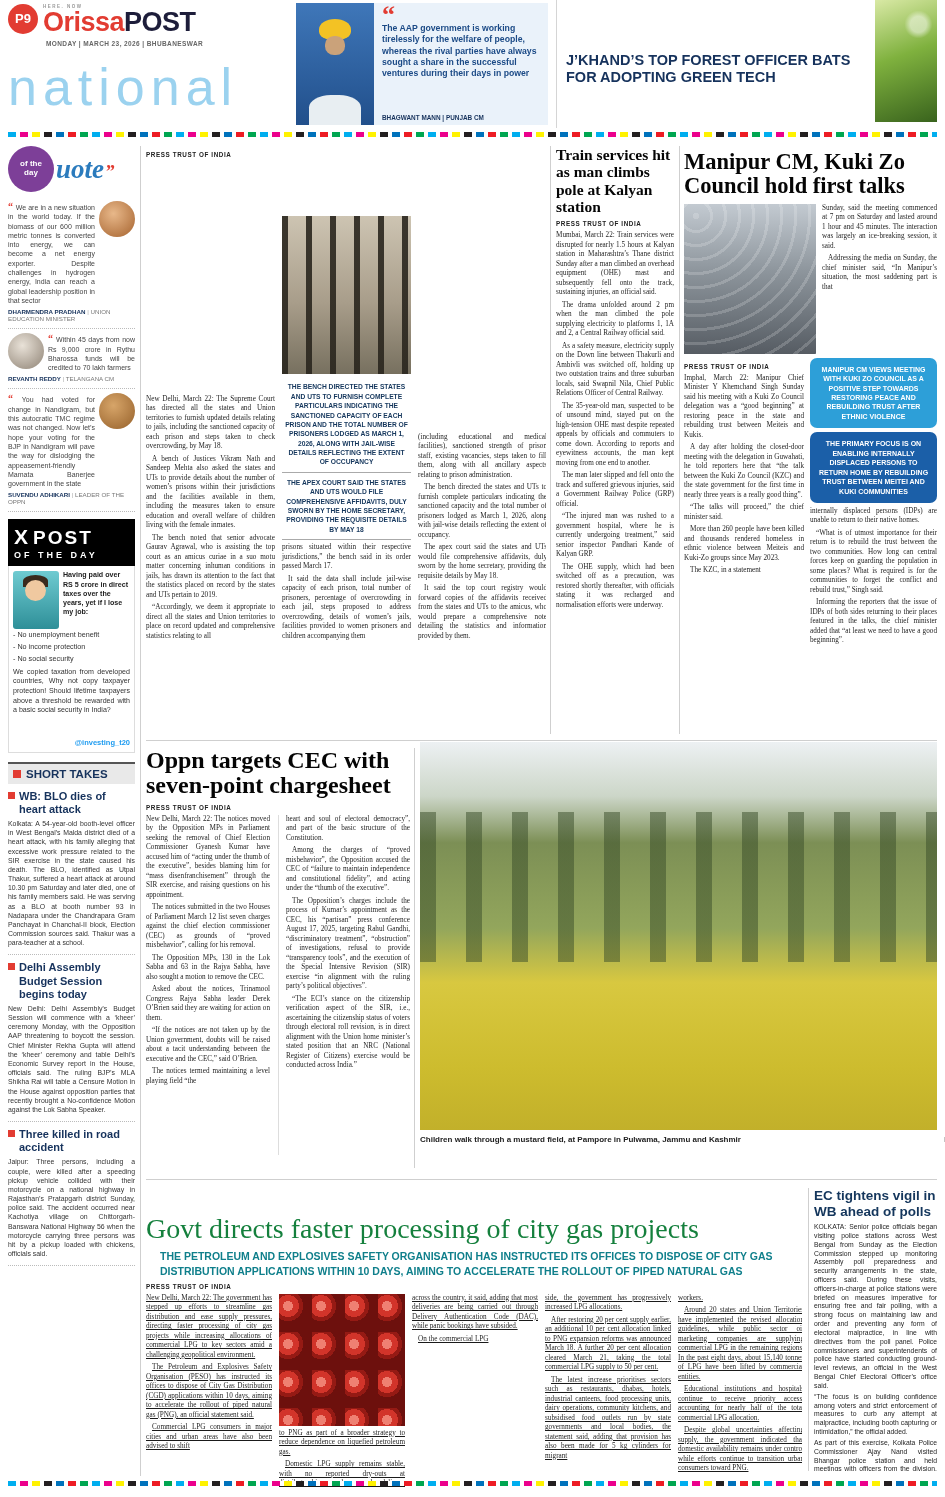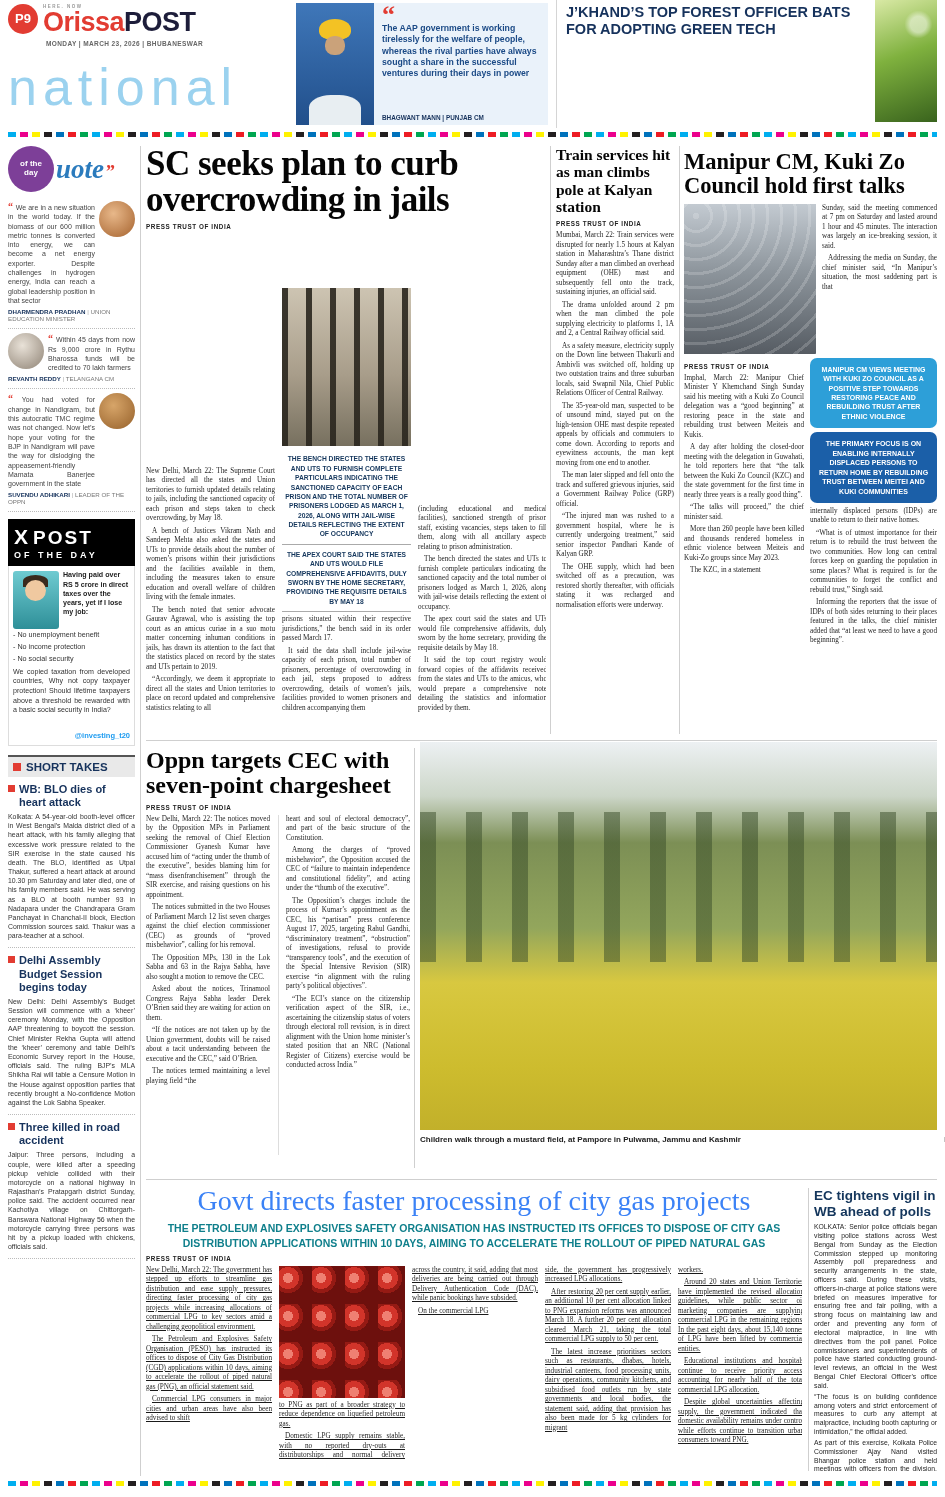--- a/index.html
+++ b/index.html
@@ -25,21 +25,21 @@
   .turban { position:absolute; top:16px; left:23px; width:32px; height:21px; background:#f3c224; border-radius:50% 50% 42% 42%; }
   .face { position:absolute; top:33px; left:29px; width:20px; height:19px; background:#caa27a; border-radius:45%; }
   .mbody { position:absolute; bottom:0; left:13px; width:52px; height:30px; background:#e8eef2; border-radius:42% 42% 0 0; }
   .mann-right { padding:3px 8px 4px; position:relative; display:flex; flex-direction:column; }
   .mann-mark { font:700 26px/0.7 "Liberation Serif", serif; color:#e23c32; height:14px; }
   .mann-text { font:700 8.7px/1.3 "Liberation Sans", sans-serif; color:#1b4a86; margin-top:3px; }
   .mann-credit { font:700 6.4px "Liberation Sans", sans-serif; color:#16325c; margin-top:auto; }
 
   .forest { flex:1; display:flex; margin-left:8px; border-left:1px solid #d5d5d5; padding-left:9px; }
   .forest-text { flex:1; padding-top:4px; }
-  .forest-head { font:800 14.5px/1.15 "Liberation Sans", sans-serif; color:#16325c; }
+  .forest-head { font:800 14.5px/1.15 "Liberation Sans", sans-serif; color:#16325c;margin-top:48px; }
   .forest-body { font:400 9px/1.38 "Liberation Sans", sans-serif; color:#555; margin-top:7px; text-align:justify; padding-right:8px; }
   .forest-photo { width:62px; height:122px; flex:none;
     background:radial-gradient(circle at 70% 20%, rgba(255,255,255,.5) 0 8px, transparent 14px),
                linear-gradient(160deg,#d9e9a5 0%,#7fb13e 45%,#39631d 100%); }
 
   .colorbar { height:5px;
     background:repeating-linear-gradient(90deg,
       #00aeef 0 8px, #fff 8px 12px, #ec008c 12px 20px, #fff 20px 24px,
       #fff200 24px 32px, #fff 32px 36px, #231f20 36px 44px, #fff 44px 48px,
       #0072bc 48px 56px, #fff 56px 60px, #ed1c24 60px 68px, #fff 68px 72px,
@@ -90,21 +90,21 @@
   .xpost-sub { font:700 9px "Liberation Sans", sans-serif; letter-spacing:3px; margin-top:3px; }
   .xpost-body { border:1px solid #ddd; border-top:none; padding:5px 4px; }
   .xpost-row { display:flex; gap:4px; }
   .cartoon { width:46px; height:58px; flex:none; border-radius:3px; position:relative;
     background:linear-gradient(180deg,#6fcbd1,#2e8f98); }
   .cartoon::after { content:""; position:absolute; top:9px; left:12px; width:21px; height:21px; border-radius:50%; background:#f0c9a0; }
   .cartoon::before { content:""; position:absolute; top:4px; left:10px; width:25px; height:12px; border-radius:50% 50% 0 0; background:#3a2a1d; }
   .xpost-lead { font:700 7.1px/1.3 "Liberation Sans", sans-serif; color:#222; }
   .xpost-bullets p { font:400 7.2px/1.5 "Liberation Sans", sans-serif; color:#333; margin-top:1px; }
   .xpost-tail { font:400 7.1px/1.35 "Liberation Sans", sans-serif; color:#333; margin-top:3px; text-align:justify; }
-  .xpost-handle { font:700 7.5px "Liberation Sans", sans-serif; color:#1d9bf0; margin-top:15px; text-align:right; }
+  .xpost-handle { font:700 7.5px "Liberation Sans", sans-serif; color:#1d9bf0; margin-top:22px; text-align:right; }
 
   .st-bar { margin-top:9px; background:#e9e9e9; padding:4px 5px; display:flex; align-items:center; gap:5px;
     font:800 11.5px "Liberation Sans", sans-serif; color:#16325c; border-top:2px solid #555; }
   .st-sq { width:8px; height:8px; background:#e23c32; flex:none; }
   .st-item { padding:6px 0 7px; border-bottom:1px dotted #bbb; }
   .st-item h3 { font:800 11px/1.2 "Liberation Sans", sans-serif; color:#16325c; display:flex; gap:4px; }
   .st-bullet { width:7px; height:7px; background:#e23c32; flex:none; margin-top:2px; }
   .st-item p { font:400 6.9px/1.33 "Liberation Sans", sans-serif; color:#333; text-align:justify; margin-top:3px; }
 
   
@@ -151,22 +151,22 @@
   .mustard { width:517px; height:388px;
     background:
       repeating-linear-gradient(90deg, rgba(55,75,40,.5) 0 16px, rgba(55,75,40,0) 16px 46px) 0 70px / 100% 150px no-repeat,
       linear-gradient(180deg,#edf1f3 0%, #ccd6c8 14%, #7c8f55 26%, #93a65c 48%, #d8c840 62%, #cdbc2e 84%, #c2b02a 100%); }
   .m-cap { display:flex; justify-content:space-between; margin-top:5px;
     font:700 8px "Liberation Sans", sans-serif; color:#222; }
   .m-cap .pti { color:#888; }
 
   
   .gas { top:1186px; left:146px; width:656px; }
-  .gas-head { font:400 28px/1.05 "Liberation Serif", serif; color:#3b82f6; text-align:center; }
-  .gas-sub { font:700 10.5px/1.35 "Liberation Sans", sans-serif; color:#0f7f8b; text-align:center; margin:6px 14px 0; }
+  .gas-head { font:400 28px/1.05 "Liberation Serif", serif; color:#15803d; text-align:left;margin-top:28px; }
+  .gas-sub { font:700 10.5px/1.35 "Liberation Sans", sans-serif; color:#0f7f8b; margin:6px 14px 0; }
   .gas-body { display:flex; gap:7px; height:196px; overflow:hidden; margin-top:2px; }
   .gcol { width:126px; flex:none;text-decoration:underline; }
   .cyl-photo { width:100%; height:132px; margin-bottom:3px; background-color:#7a120f;
     background-image:radial-gradient(circle at 9px 12px, #ef8072 0 5px, #d2342a 5px 11px, #951a14 11px 15px, #6d100d 15px 18px);
     background-size:33px 38px; }
 
   
   .ec { top:1188px; left:814px; width:123px; height:283px; overflow:hidden; }
   .ec h2 { font:800 13.5px/1.15 "Liberation Sans", sans-serif; color:#14365c; margin-bottom:4px; }
   .ec .body-txt p { font:400 6.8px/1.3 "Liberation Sans", sans-serif; text-indent:0; margin-bottom:2px; }
@@ -293,21 +293,20 @@
     <div class="st-item">
       <h3>
           <span class="st-bullet"></span>
           <span>Three killed in road accident</span>
         </h3>
       <p>Jaipur: Three persons, including a couple, were killed after a speeding pickup vehicle collided with their motorcycle on a national highway in Rajasthan’s Pratapgarh district Sunday, police said. The accident occurred near Kachotiya village on Chittorgarh-Banswara National Highway 56 when the motorcycle carrying three persons was hit by a pickup loaded with chickens, officials said.</p>
     </div>
   </aside>
 
   <section class="abs lead">
-    <h1>SC seeks plan to curb overcrowding in jails</h1>
     <div class="byline">PRESS TRUST OF INDIA</div>
     <div class="lead-body">
       <div class="lcol body-txt">
           <p>New Delhi, March 22: The Supreme Court has directed all the states and Union territories to furnish updated details relating to jails, including the sanctioned capacity of each prison and steps taken to check overcrowding, by May 18.</p>
           <p>A bench of Justices Vikram Nath and Sandeep Mehta also asked the states and UTs to provide details about the number of women’s prisons within their jurisdictions and the facilities available in them, including the measures taken to ensure education and overall welfare of children living with the female inmates.</p>
           <p>The bench noted that senior advocate Gaurav Agrawal, who is assisting the top court as an amicus curiae in a suo motu matter concerning inhuman conditions in jails, has drawn its attention to the fact that the statistics placed on record by the states and UTs pertain to 2019.</p>
           <p>“Accordingly, we deem it appropriate to direct all the states and Union territories to place on record updated and comprehensive statistics relating to all</p>
         </div>
       <div class="lcol mid">
         <div class="jail-photo"></div>

